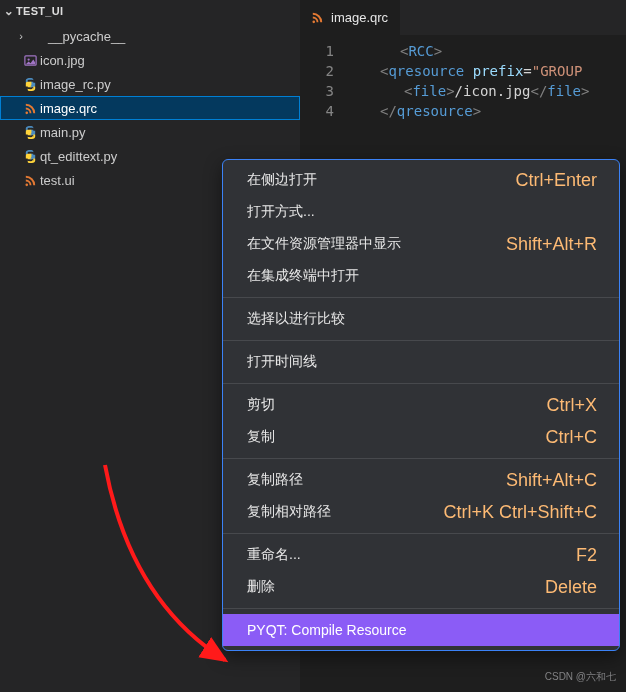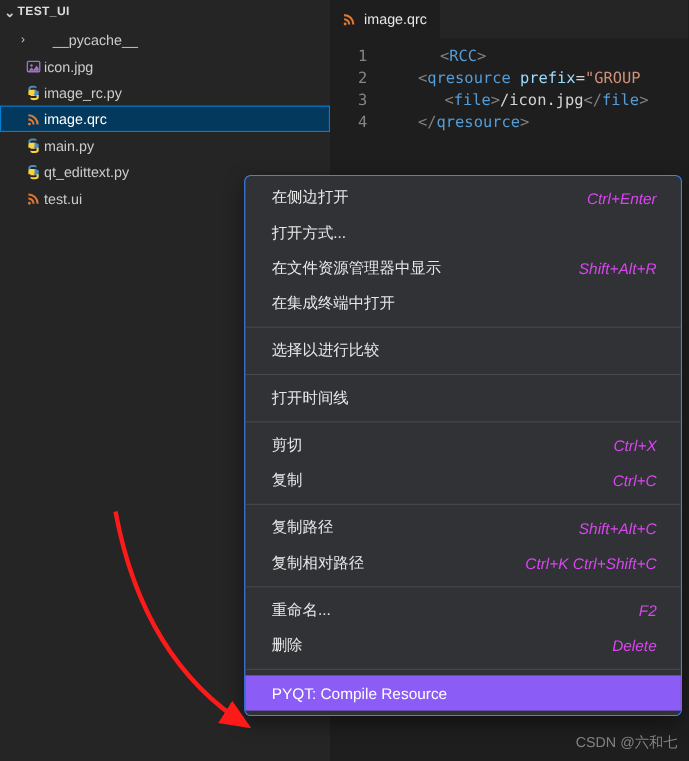--- a/index.html
+++ b/index.html
@@ -103,40 +103,40 @@
       font-size: 14px;
       padding: 4px 0;
       margin-top: 19px;
     }
     .menu-item {
       display: flex; align-items: center; justify-content: space-between;
       height: 32px;
       padding: 0 22px 0 24px;
       cursor: pointer;
     }
-    .menu-item .kb { color: #d946ef; font-size: 14px; font-style: italic; }
+    .menu-item .kb { color: #fdba74; font-size: 18px; }
     .menu-item.highlight { background: #8b5cf6; color: #ffffff; }
     .menu-sep { height: 1px; background: #47494d; margin: 5px 0; }
 
     
     .ico svg { display: block; }
 
     
     .arrow-svg {
       position: absolute;
       left: 0; top: 0;
       width: 626px; height: 692px;
       pointer-events: none;
     }
 
     
     .watermark {
       position: absolute;
       right: 10px; bottom: 8px;
-      font-size: 13px;
+      font-size: 10px;
       color: #828284;
     }
   </style>
 </head>
 <body>
 
 <div class="explorer">
   <div class="section-header">
     <span class="chev">⌄</span>
     <span>TEST_UI</span>

